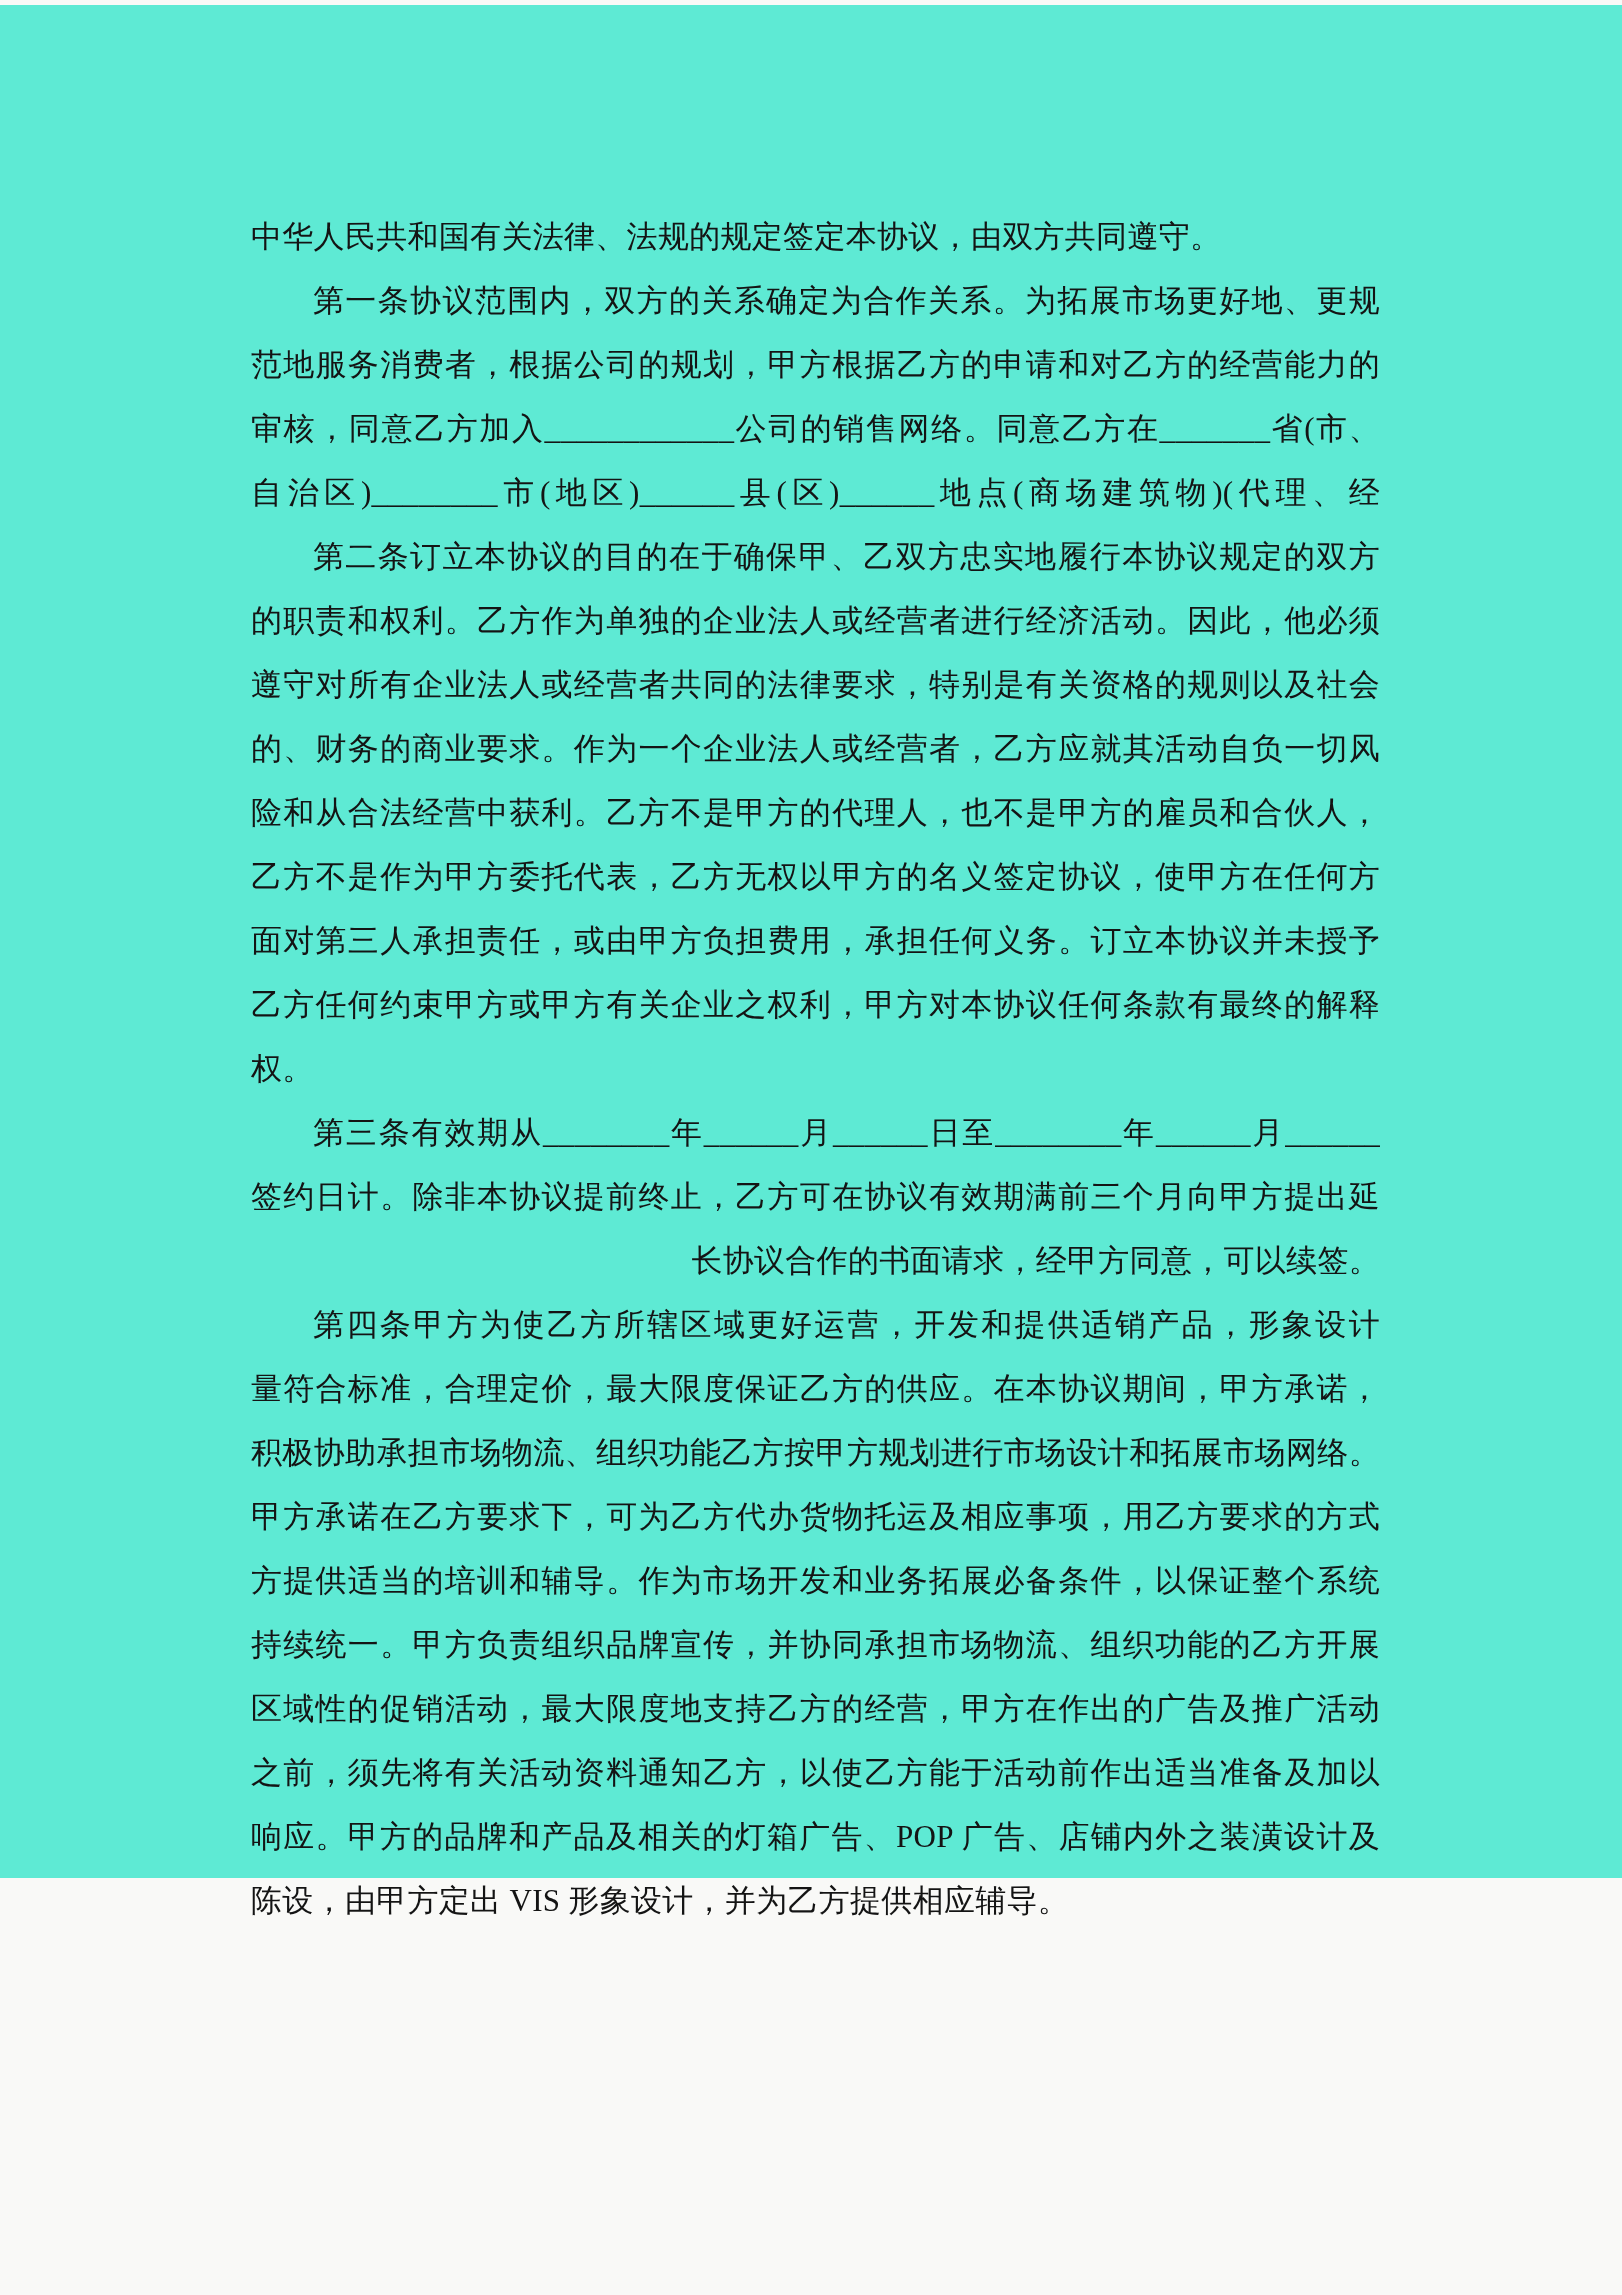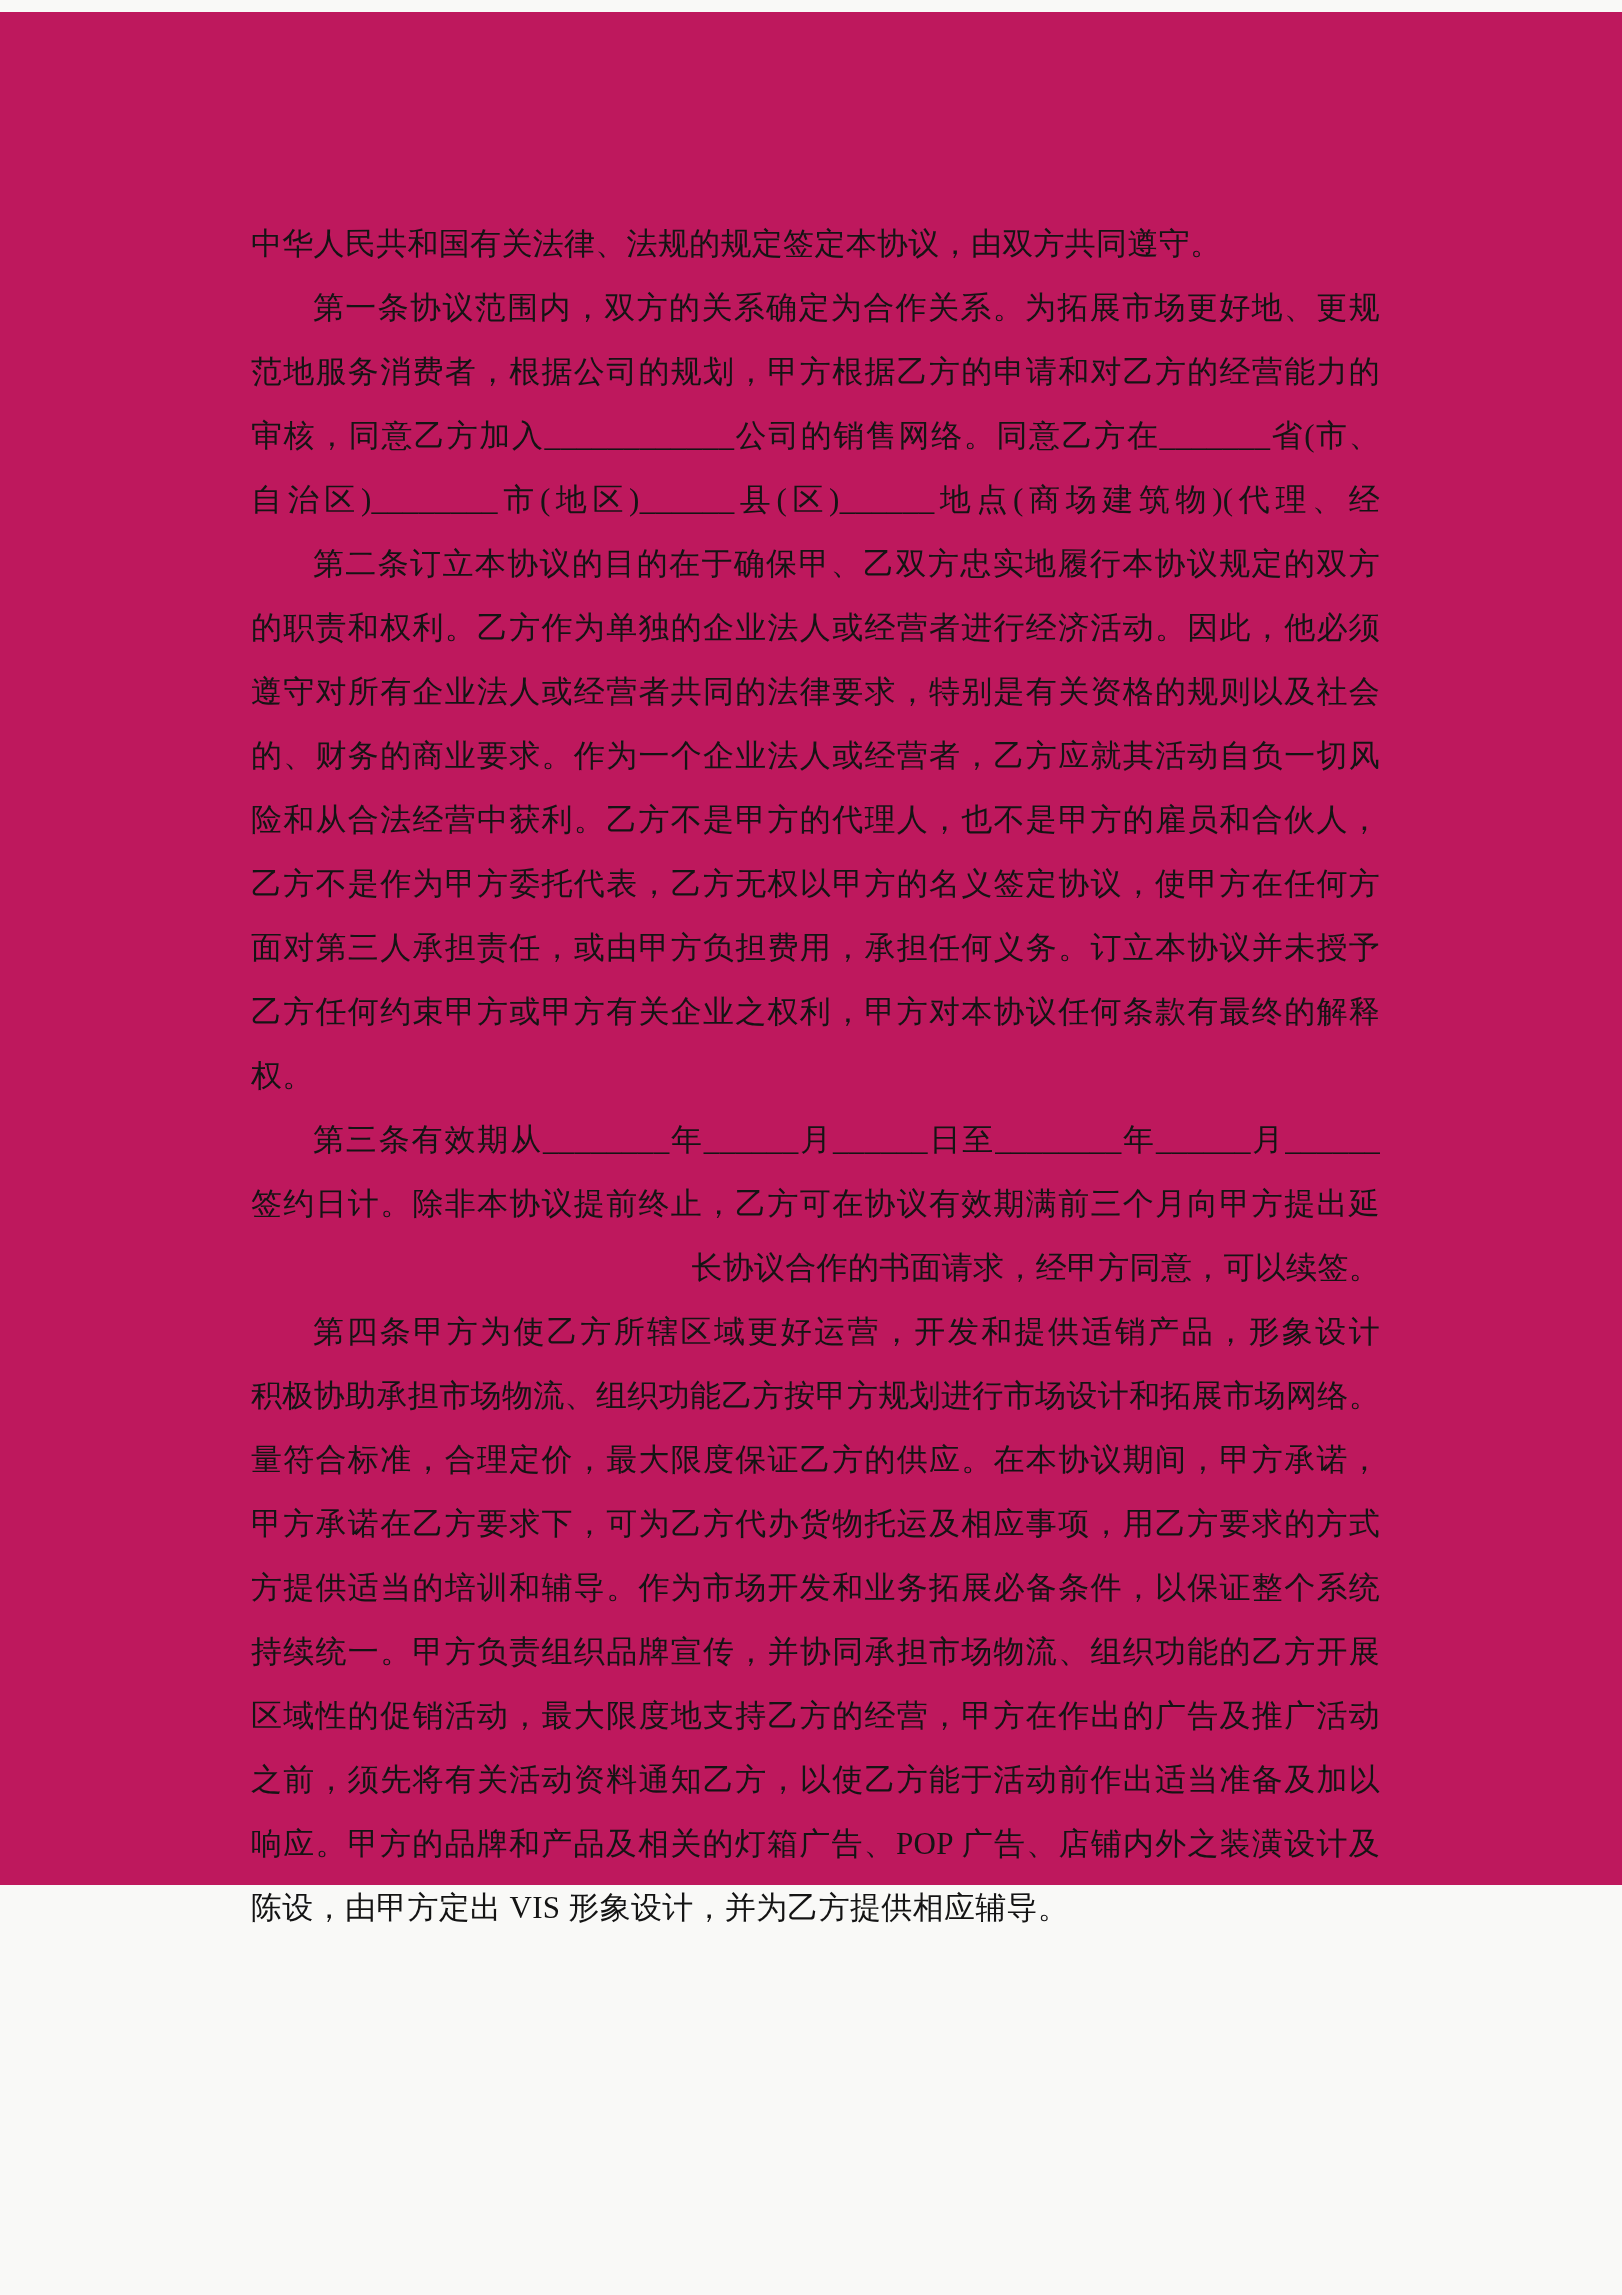--- a/index.html
+++ b/index.html
@@ -11,24 +11,24 @@
     width: 1623px;
     height: 2295px;
     background: #f9f9f7;
     font-family: "Liberation Serif", "DejaVu Serif", serif;
     position: relative;
     overflow: hidden;
   }
   .page {
     position: absolute;
     left: 0;
-    top: 12px;
+    top: 5px;
     width: 1623px;
     height: 1873px;
-    background: #be185d;
+    background: #5eead4;
   }
   .content {
     position: absolute;
     left: 251px;
     top: 200px;
     width: 1129px;
   }
   .line {
     font-size: 31px;
     color: #141414;
@@ -64,22 +64,22 @@
       <div class="line fill" style="color: rgb(20, 20, 20);">的、财务的商业要求。作为一个企业法人或经营者，乙方应就其活动自负一切风</div>
       <div class="line fill" style="color: rgb(20, 20, 20);">险和从合法经营中获利。乙方不是甲方的代理人，也不是甲方的雇员和合伙人，</div>
       <div class="line fill" style="color: rgb(20, 20, 20);">乙方不是作为甲方委托代表，乙方无权以甲方的名义签定协议，使甲方在任何方</div>
       <div class="line fill" style="color: rgb(20, 20, 20);">面对第三人承担责任，或由甲方负担费用，承担任何义务。订立本协议并未授予</div>
       <div class="line fill" style="color: rgb(20, 20, 20);">乙方任何约束甲方或甲方有关企业之权利，甲方对本协议任何条款有最终的解释</div>
       <div class="line" style="color: rgb(20, 20, 20);">权。</div>
       <div class="line fill indent" style="color: rgb(20, 20, 20);">第三条有效期从________年______月______日至________年______月______日，由</div>
       <div class="line fill" style="color: rgb(20, 20, 20);">签约日计。除非本协议提前终止，乙方可在协议有效期满前三个月向甲方提出延</div>
       <div class="line" style="color: rgb(20, 20, 20); text-align: right;">长协议合作的书面请求，经甲方同意，可以续签。</div>
       <div class="line fill indent" style="color: rgb(20, 20, 20);">第四条甲方为使乙方所辖区域更好运营，开发和提供适销产品，形象设计</div>
+      <div class="line fill" style="color: rgb(20, 20, 20);">量符合标准，合理定价，最大限度保证乙方的供应。在本协议期间，甲方承诺，</div>
       <div class="line fill" style="color: rgb(20, 20, 20);">积极协助承担市场物流、组织功能乙方按甲方规划进行市场设计和拓展市场网络。</div>
-      <div class="line fill" style="color: rgb(20, 20, 20);">量符合标准，合理定价，最大限度保证乙方的供应。在本协议期间，甲方承诺，</div>
       <div class="line fill" style="color: rgb(20, 20, 20);">甲方承诺在乙方要求下，可为乙方代办货物托运及相应事项，用乙方要求的方式</div>
       <div class="line fill" style="color: rgb(20, 20, 20);">方提供适当的培训和辅导。作为市场开发和业务拓展必备条件，以保证整个系统</div>
       <div class="line fill" style="color: rgb(20, 20, 20);">持续统一。甲方负责组织品牌宣传，并协同承担市场物流、组织功能的乙方开展</div>
       <div class="line fill" style="color: rgb(20, 20, 20);">区域性的促销活动，最大限度地支持乙方的经营，甲方在作出的广告及推广活动</div>
       <div class="line fill" style="color: rgb(20, 20, 20);">之前，须先将有关活动资料通知乙方，以使乙方能于活动前作出适当准备及加以</div>
       <div class="line fill" style="color: rgb(20, 20, 20);">响应。甲方的品牌和产品及相关的灯箱广告、POP 广告、店铺内外之装潢设计及</div>
       <div class="line" style="color: rgb(20, 20, 20);">陈设，由甲方定出 VIS 形象设计，并为乙方提供相应辅导。</div>
     </div>
 </div>
 

